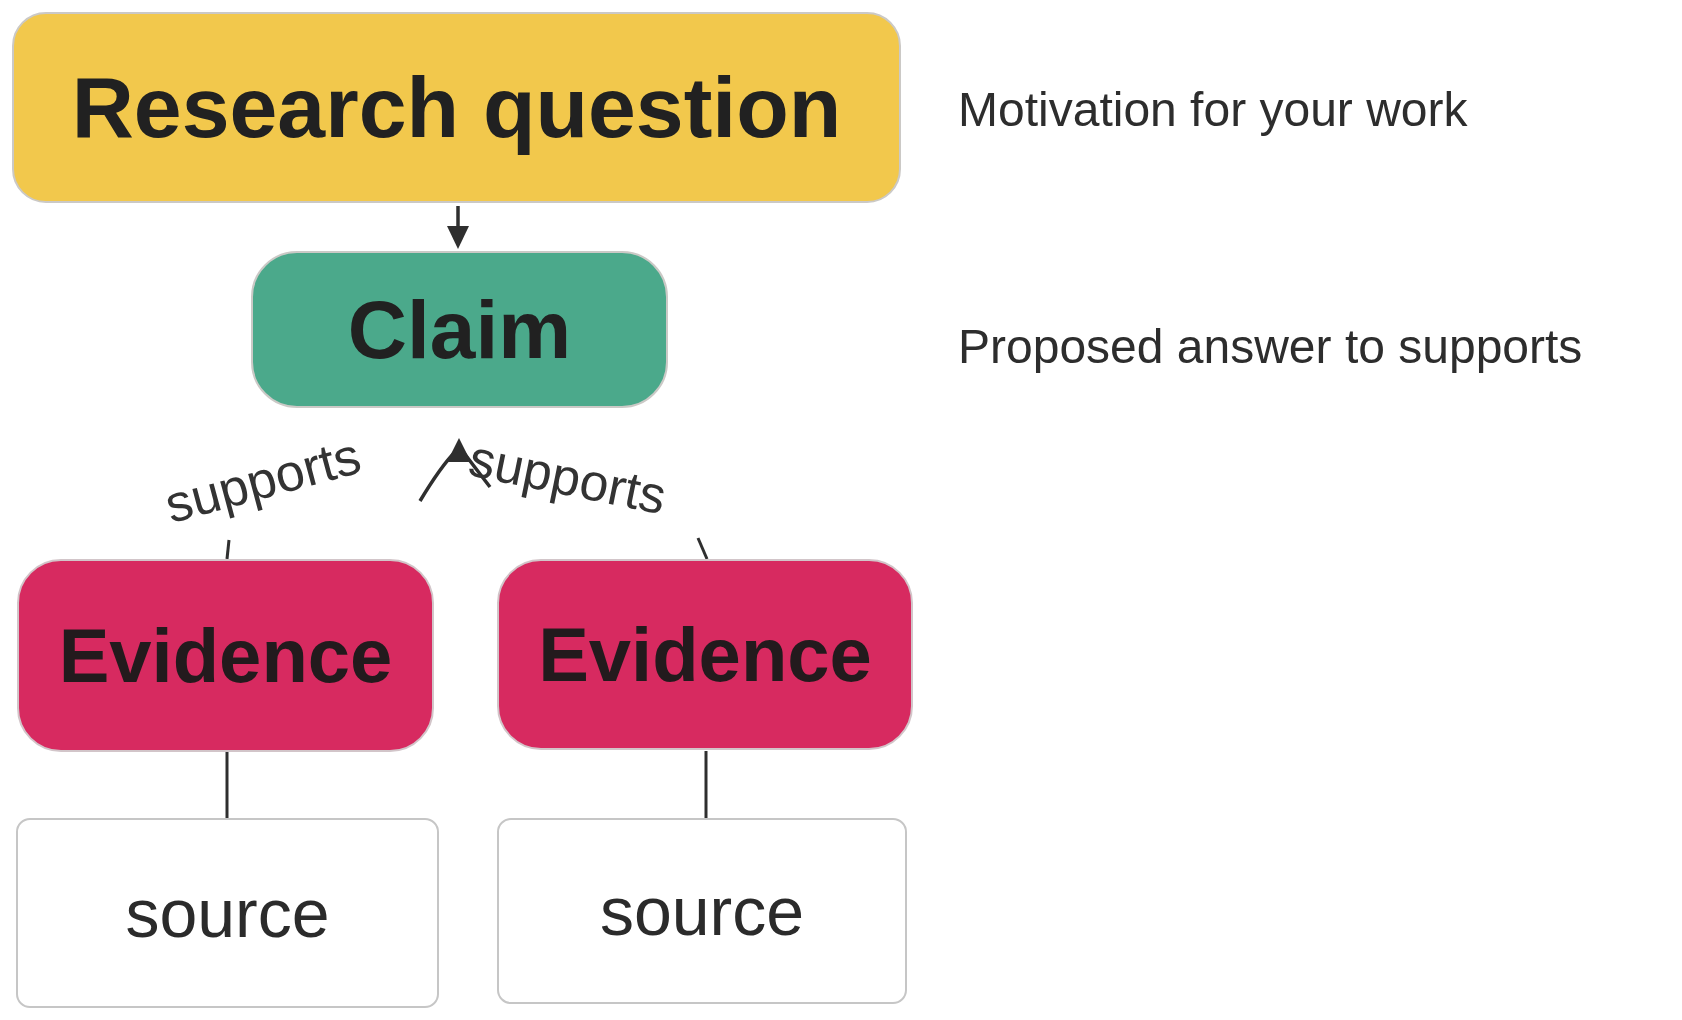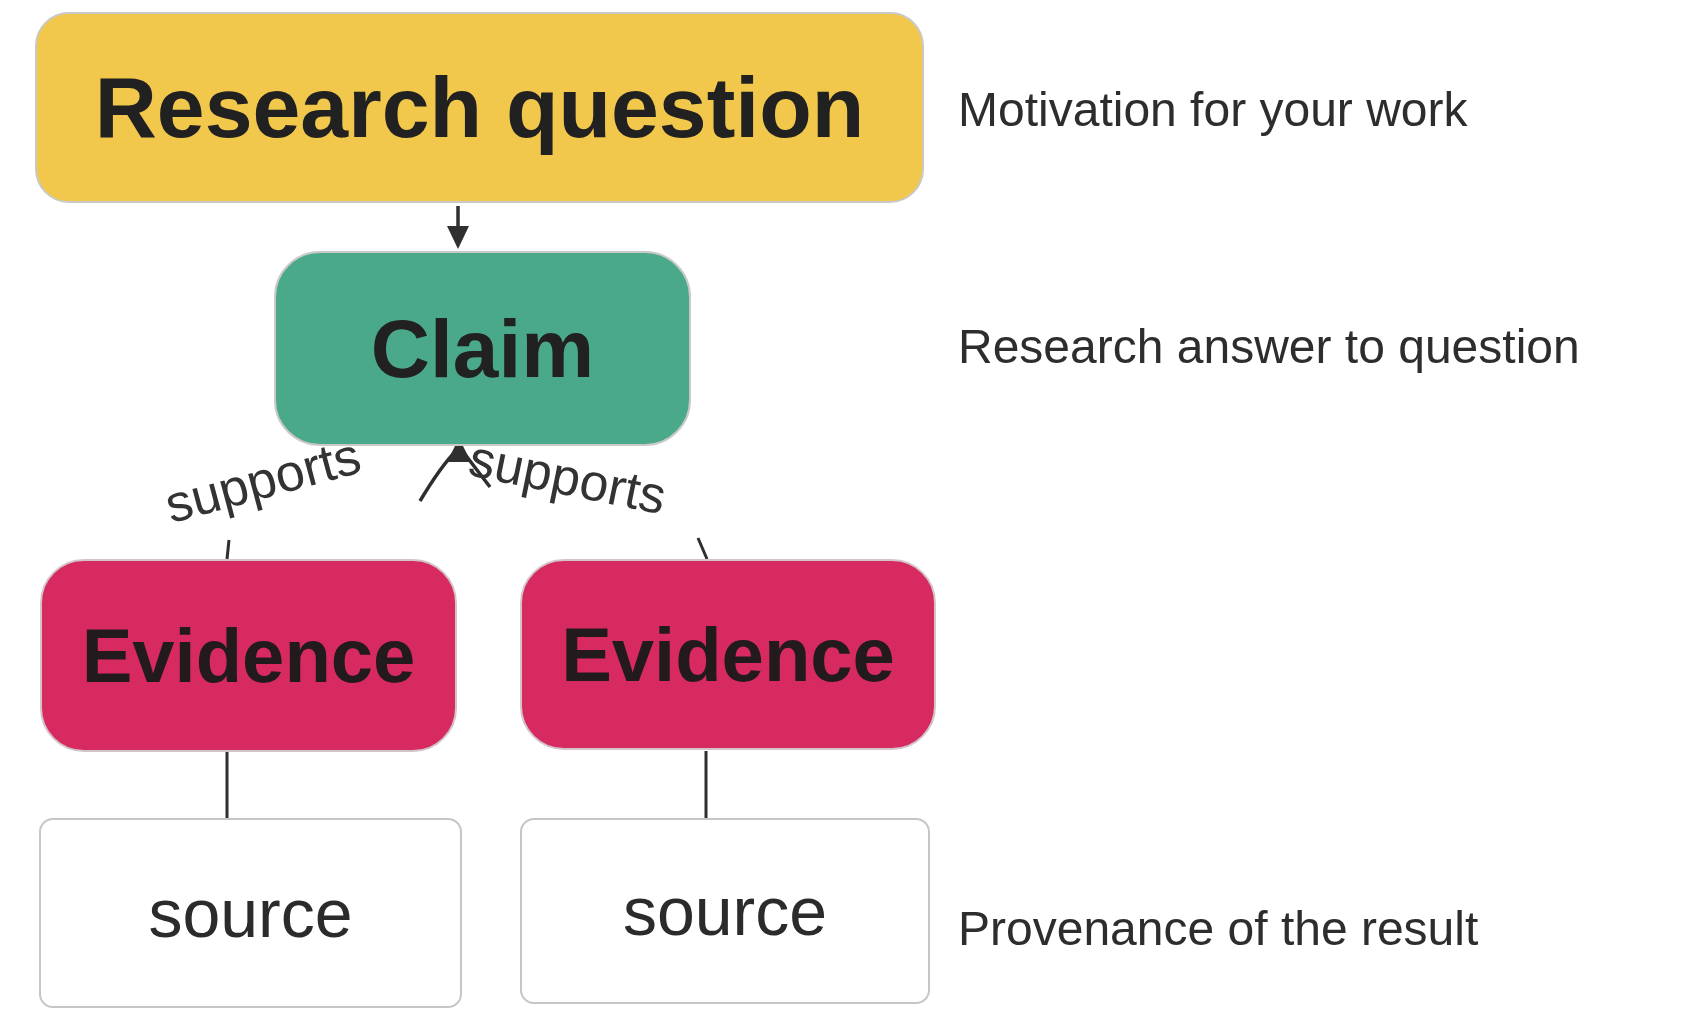--- a/index.html
+++ b/index.html
@@ -12,31 +12,30 @@
     overflow: hidden;
   }
   .node {
     position: absolute;
     display: flex;
     align-items: center;
     justify-content: center;
     box-sizing: border-box;
     color: #212121;
     text-align: center;
-    margin-left: 23px;
   }
   .node-rq {
     left: 12px; top: 12px; width: 889px; height: 191px;
     background: #F2C84C;
     border: 2px solid #CBC9C6;
     border-radius: 34px;
     font-size: 86px; font-weight: bold;
   }
   .node-claim {
-    left: 251px; top: 251px; width: 417px; height: 195px;
+    left: 251px; top: 251px; width: 417px; height: 157px;
     background: #4BA98B;
     border: 2px solid #CBC9C6;
     border-radius: 46px;
     font-size: 82px; font-weight: bold;
   }
   .node-evidence {
     background: #D72A60;
     border: 2px solid #D2C5C9;
     border-radius: 44px;
     font-size: 76px; font-weight: bold;
@@ -129,18 +128,17 @@
   <div class="node node-source node-src2">
     <span>source</span>
   </div>
 
   <div class="edge-label edge-label-left">supports</div>
 
   <div class="edge-label edge-label-right">supports</div>
 
   <div class="annotation a1">Motivation for your work</div>
 
-  <div class="annotation a2">Research answer to question</div>
+  <div class="annotation a2">Proposed answer to supports</div>
 
 
-  <div class="annotation a4">Provenance of the result</div>
 
 </div>
 
 </body></html>

